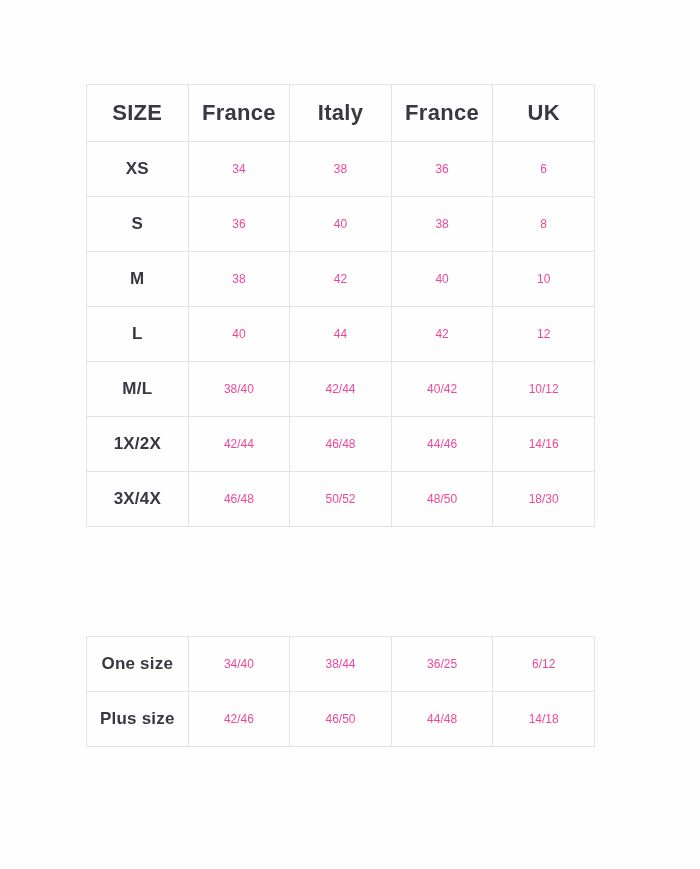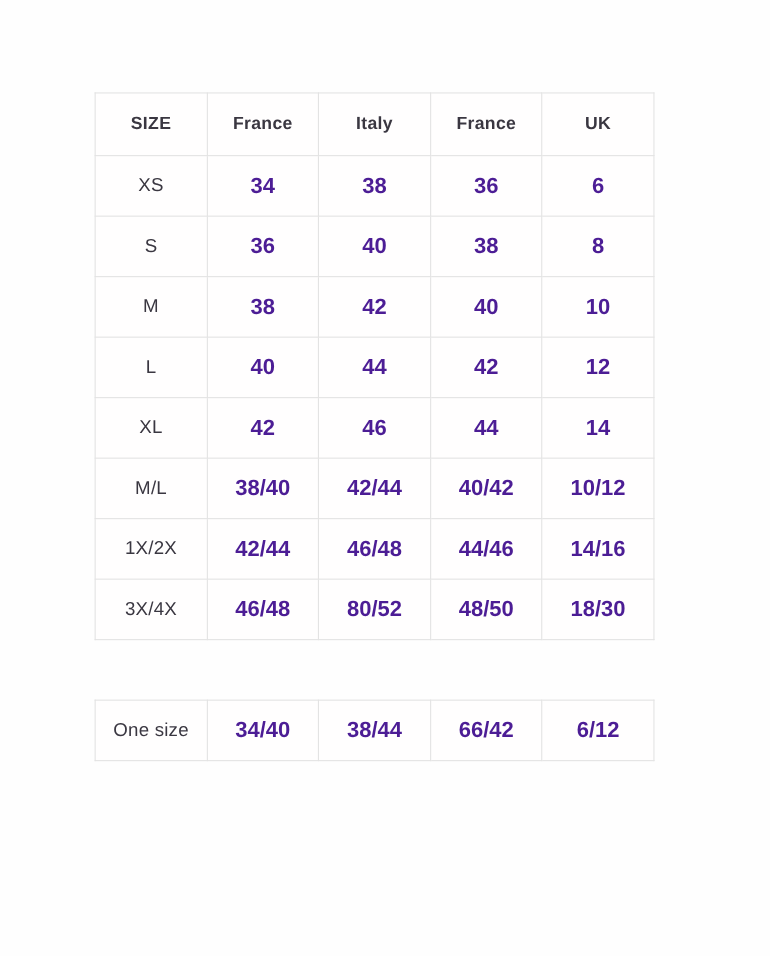--- a/index.html
+++ b/index.html
@@ -24,33 +24,33 @@
   table.extra-table { top: 636px; }
   .size-table th, .size-table td {
     border: 1px solid #e3e3e3;
     text-align: center;
     vertical-align: middle;
     background: #fffefe;
     padding: 0;
   }
   .size-table th {
     height: 56px;
-    font-size: 16px;
+    font-size: 22px;
     font-weight: 700;
     color: #3a3741;
     letter-spacing: 0.3px;
   }
   .size-table td {
     height: 54px;
-    font-size: 20px;
-    font-weight: 700;
-    color: #4c1d95;
+    font-size: 12px;
+    font-weight: 400;
+    color: #ec4899;
   }
   .size-table td.label {
-    font-weight: 400;
+    font-weight: 700;
     color: #3a3741;
     font-size: 17px;
     letter-spacing: 0.2px;
   }
 </style>
 </head>
 <body>
 
 <div class="page">
 
@@ -87,55 +87,55 @@
         <td>10</td>
       </tr>
       <tr>
         <td class="label">L</td>
         <td>40</td>
         <td>44</td>
         <td>42</td>
         <td>12</td>
       </tr>
       <tr>
-        <td class="label">XL</td>
-        <td>42</td>
-        <td>46</td>
-        <td>44</td>
-        <td>14</td>
-      </tr>
-      <tr>
         <td class="label">M/L</td>
         <td>38/40</td>
         <td>42/44</td>
         <td>40/42</td>
         <td>10/12</td>
       </tr>
       <tr>
         <td class="label">1X/2X</td>
         <td>42/44</td>
         <td>46/48</td>
         <td>44/46</td>
         <td>14/16</td>
       </tr>
       <tr>
         <td class="label">3X/4X</td>
         <td>46/48</td>
-        <td>80/52</td>
+        <td>50/52</td>
         <td>48/50</td>
         <td>18/30</td>
       </tr>
     </tbody>
   </table>
 
   <table class="size-table extra-table">
     <tbody>
       <tr>
         <td class="label">One size</td>
         <td>34/40</td>
         <td>38/44</td>
-        <td>66/42</td>
+        <td>36/25</td>
         <td>6/12</td>
+      </tr>
+      <tr>
+        <td class="label">Plus size</td>
+        <td>42/46</td>
+        <td>46/50</td>
+        <td>44/48</td>
+        <td>14/18</td>
       </tr>
     </tbody>
   </table>
 
 </div>
 
 </body></html>

